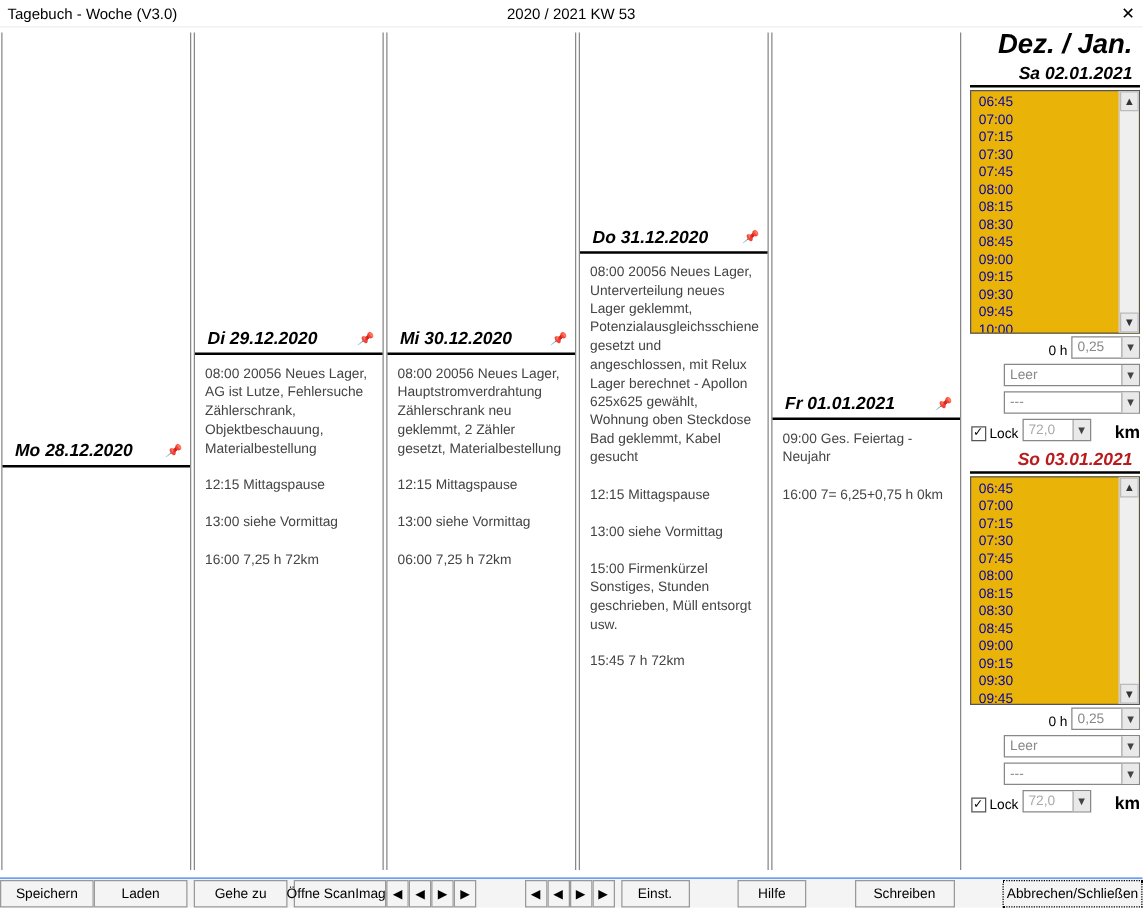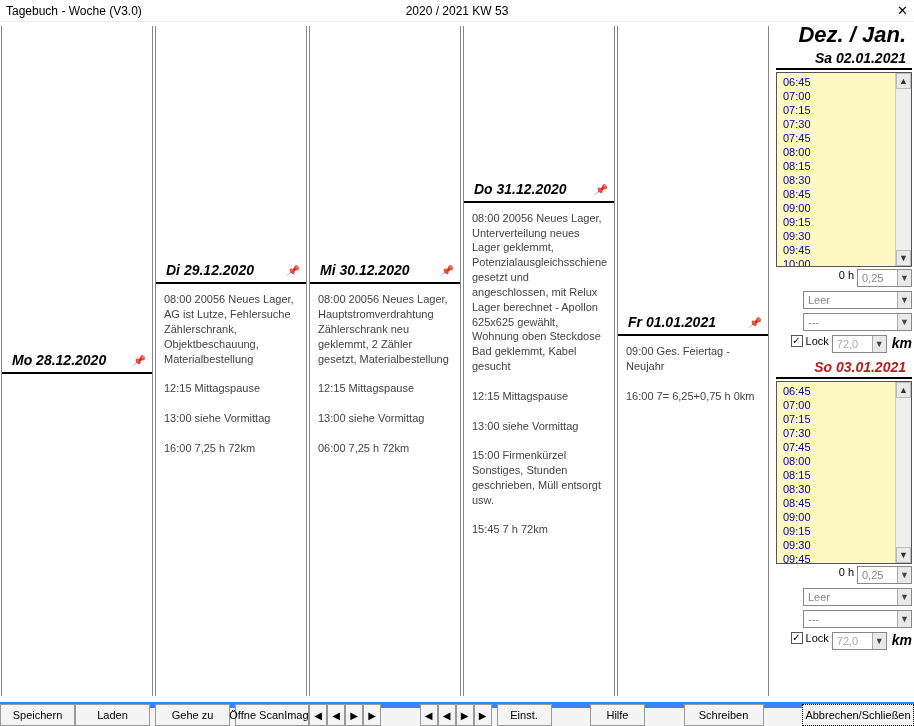--- a/index.html
+++ b/index.html
@@ -51,59 +51,59 @@
     padding-right: 6px; line-height: 1;
   }
   .rday-head {
     font-size: 14px; font-style: italic; font-weight: bold;
     text-align: right; border-bottom: 2px solid #000;
     padding: 2px 6px 2px 0; margin-top: 2px;
   }
   .rday-head.sun { color: #b91c1c; }
   .listbox {
     border: 1px solid #555; height: 195px;
-    display: flex; background: #fef9c3; margin-top: 2px;
+    display: flex; background: #eab308; margin-top: 2px;
   }
   .listbox ul {
     list-style: none; margin: 0; padding: 2px 0 2px 6px;
     overflow: hidden; flex: 1;
     font-size: 11px; color: #0000aa;
   }
   .listbox li { height: 14px; line-height: 14px; cursor: default; }
   .vscroll {
     width: 16px; background: #efefef;
     border-left: 1px solid #ccc;
     display: flex; flex-direction: column; justify-content: space-between;
   }
   .vscroll .arrow {
     width: 100%; height: 16px; text-align: center; line-height: 14px;
     background: #e9e9e9; border: 1px solid #bbb; font-size: 9px; color: #333;
   }
   .controls-row {
-    display: flex; align-items: flex-start; justify-content: flex-end;
+    display: flex; align-items: flex-end; justify-content: flex-end;
     gap: 3px; padding: 2px 0; height: 22px;
   }
   .num-field, .combo {
     border: 1px solid #888; height: 18px; background: #f5f5f5;
     display: flex; align-items: center; padding: 0 4px; color: #888;
     font-size: 11px;
   }
   .combo { justify-content: space-between; width: 109px; background:#fff; }
   .combo.small { width: 55px; }
   .combo .caret {
     width: 14px; text-align: center; border-left: 1px solid #aaa;
     background:#e9e9e9; margin-right:-4px; height:100%; line-height:16px;
     font-size:9px; color:#444;
   }
-  .unit { font-size: 14px; font-style: italic; font-weight: bold; margin-left: 2px; }
+  .unit { font-size: 14px; font-weight: bold; margin-left: 16px; }
   .ckbox { width: 12px; height: 12px; border: 1px solid #555; display:inline-flex; align-items:center; justify-content:center; font-size:10px; line-height:10px; }
   
   .bottombar {
-    height: 24px; border-top: 6px solid #3b82f6;
-    display: flex; align-items: flex-end; position: absolute; bottom: 0; left: 0; right: 0;
+    height: 24px; border-top: 1px solid #3b82f6;
+    display: flex; align-items: center; position: absolute; bottom: 0; left: 0; right: 0;
     background: #f4f4f4;
   }
   .btn {
     border: 1px solid #999; background: #f4f4f4; height: 22px;
     display: flex; align-items: center; justify-content: center;
     padding: 0 8px; font-size: 11px; margin-top:1px;
     cursor: default; white-space: nowrap;
   }
   .btn.tiny { width: 18px; padding: 0; font-size: 10px; }
   .sep { width: 1px; background: #bbb; margin: 2px 2px; }

